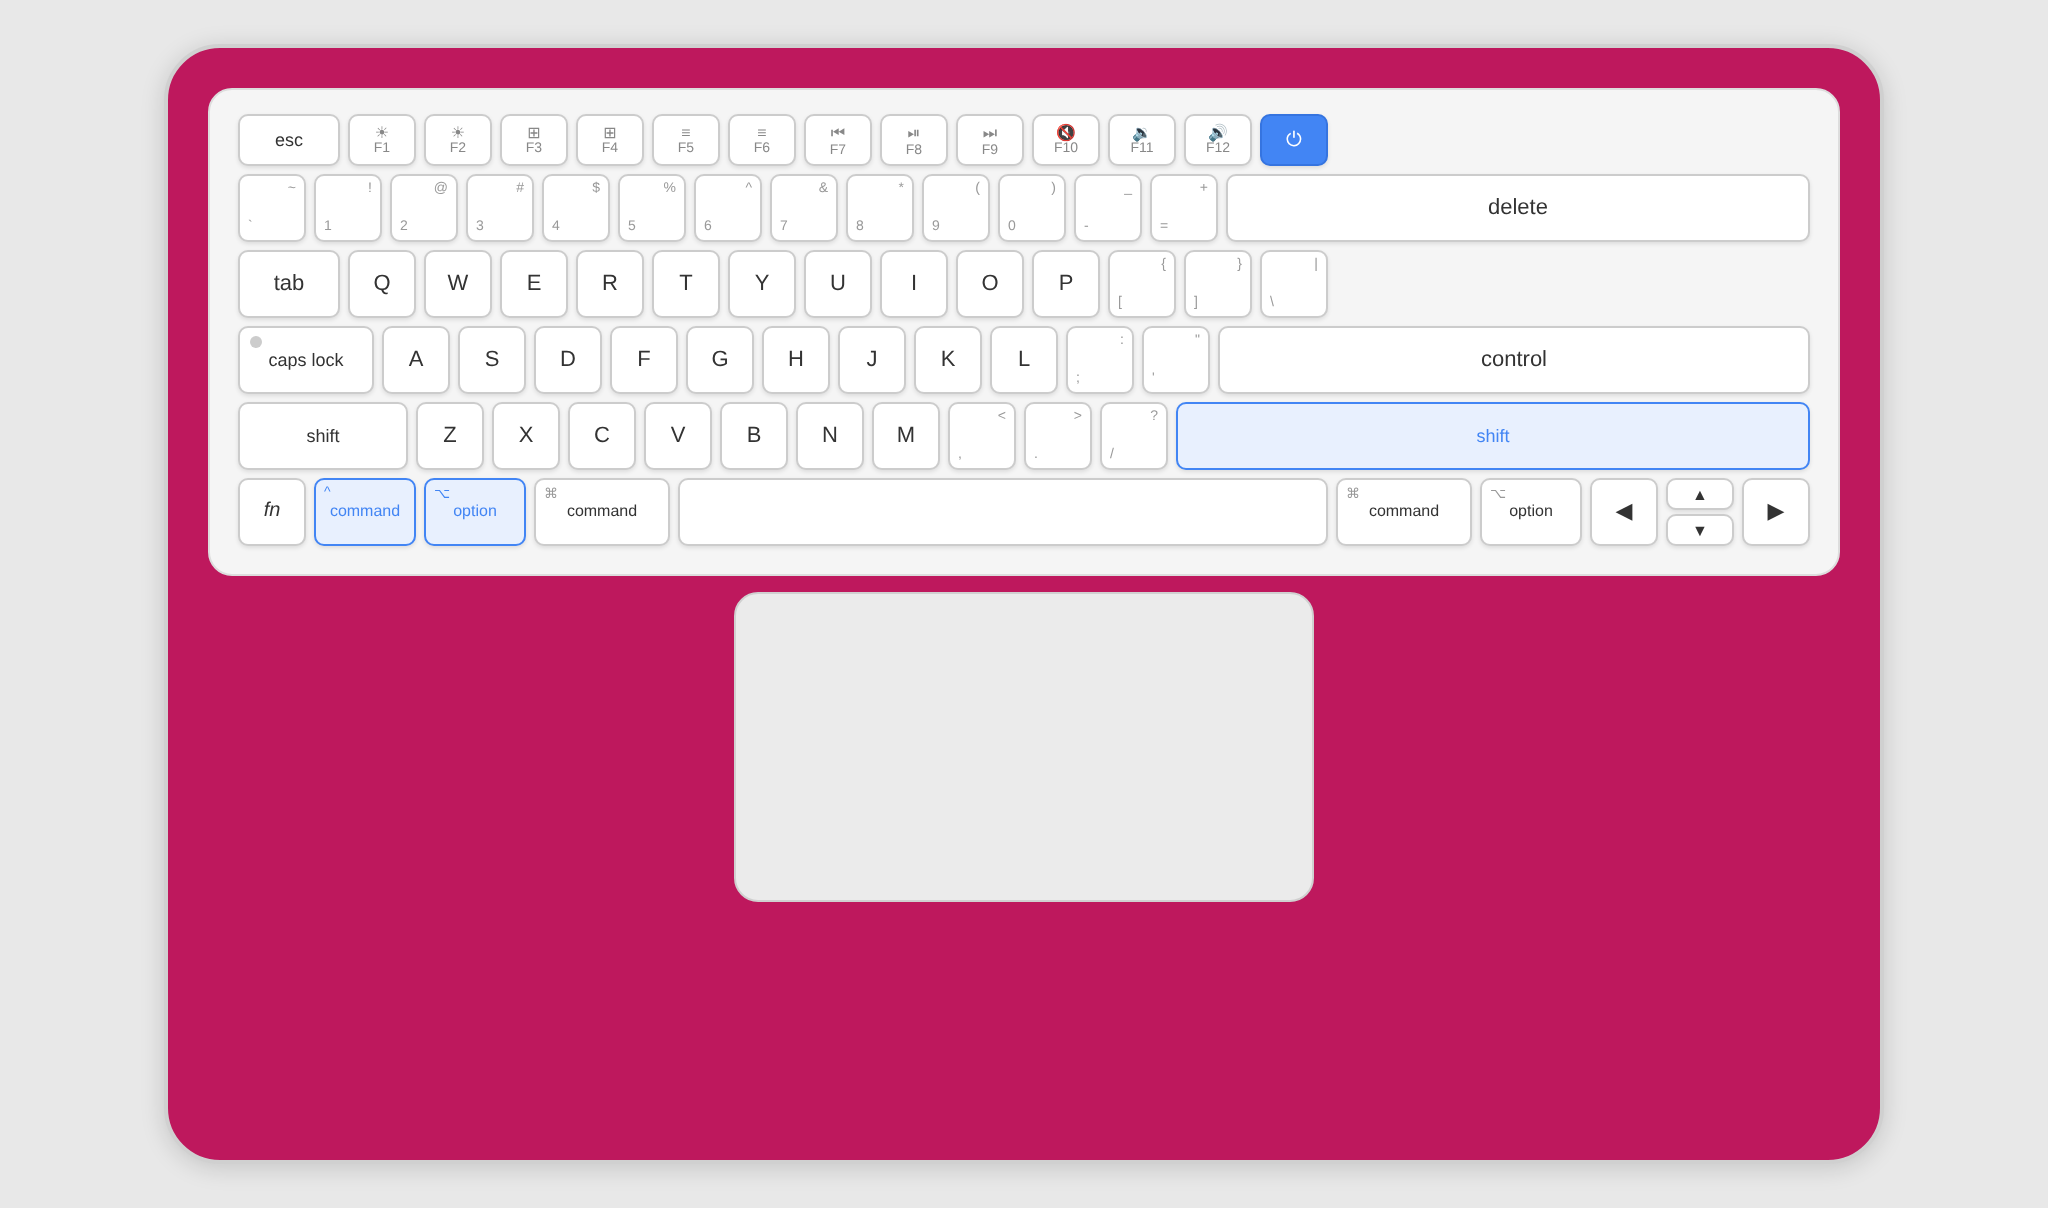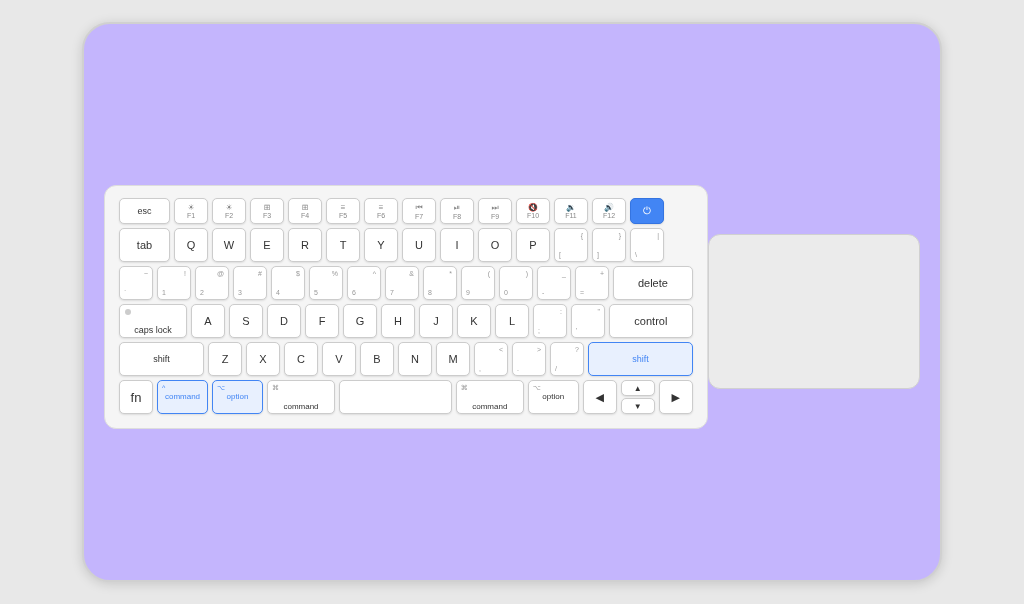--- a/index.html
+++ b/index.html
@@ -10,24 +10,25 @@
       align-items: center;
       width: 1024px;
       height: 604px;
       font-family: -apple-system, BlinkMacSystemFont, 'Helvetica Neue', sans-serif;
       overflow: hidden;
     }
 
     .laptop-outer {
       width: 860px;
       height: 560px;
-      background: #c4b5fd;
+      background: #be185d;
       border-radius: 28px;
       border: 2px solid #d0d0d0;
       display: flex;
+      flex-direction: column;
       align-items: center;
       padding: 20px 20px 10px 20px;
       position: relative;
       box-shadow: 0 2px 12px rgba(0,0,0,0.15);
     }
 
     .keyboard-area {
       width: 100%;
       background: #f5f5f5;
       border-radius: 12px;
@@ -92,21 +93,21 @@
       position: absolute;
       bottom: 3px;
       left: 4px;
       font-size: 7px;
       color: #999;
     }
 
     
     .w1 { width: 34px; flex-shrink: 0; }
     .w15 { width: 51px; flex-shrink: 0; }
-    .w2 { width: 68px; flex-shrink: 0; justify-content: flex-end; }
+    .w2 { width: 68px; flex-shrink: 0; }
     .w25 { width: 85px; flex-shrink: 0; }
     .wflex { flex: 1; }
 
     
     .fn-key {
       min-height: 26px;
       padding: 1px 2px;
     }
 
     .fn-key .main-label {
@@ -202,20 +203,78 @@
       <div class="key fn-key w1">
         <span class="icon-sym">🔊</span>
         <span class="sub-label">F12</span>
       </div>
       <div class="key fn-key w1 key-power">
         <span class="icon-sym" style="color:#fff;font-size:10px;">⏻</span>
       </div>
     </div>
 
     <div class="key-row">
+      <div class="key w1">
+        <span class="top-label">~</span>
+        <span class="corner-bl">`</span>
+      </div>
+      <div class="key w1">
+        <span class="top-label">!</span>
+        <span class="corner-bl">1</span>
+      </div>
+      <div class="key w1">
+        <span class="top-label">@</span>
+        <span class="corner-bl">2</span>
+      </div>
+      <div class="key w1">
+        <span class="top-label">#</span>
+        <span class="corner-bl">3</span>
+      </div>
+      <div class="key w1">
+        <span class="top-label">$</span>
+        <span class="corner-bl">4</span>
+      </div>
+      <div class="key w1">
+        <span class="top-label">%</span>
+        <span class="corner-bl">5</span>
+      </div>
+      <div class="key w1">
+        <span class="top-label">^</span>
+        <span class="corner-bl">6</span>
+      </div>
+      <div class="key w1">
+        <span class="top-label">&amp;</span>
+        <span class="corner-bl">7</span>
+      </div>
+      <div class="key w1">
+        <span class="top-label">*</span>
+        <span class="corner-bl">8</span>
+      </div>
+      <div class="key w1">
+        <span class="top-label">(</span>
+        <span class="corner-bl">9</span>
+      </div>
+      <div class="key w1">
+        <span class="top-label">)</span>
+        <span class="corner-bl">0</span>
+      </div>
+      <div class="key w1">
+        <span class="top-label">_</span>
+        <span class="corner-bl">-</span>
+      </div>
+      <div class="key w1">
+        <span class="top-label">+</span>
+        <span class="corner-bl">=</span>
+      </div>
+      <div class="key wflex">
+        <span class="main-label">delete</span>
+      </div>
+    </div>
+
+    <div class="key-row">
       <div class="key w15">
         <span class="main-label">tab</span>
       </div>
       <div class="key w1">
           <span class="main-label">Q</span>
         </div>
       <div class="key w1">
           <span class="main-label">W</span>
         </div>
       <div class="key w1">
@@ -246,78 +305,20 @@
         <span class="top-label">{</span>
         <span class="corner-bl">[</span>
       </div>
       <div class="key w1">
         <span class="top-label">}</span>
         <span class="corner-bl">]</span>
       </div>
       <div class="key w1">
         <span class="top-label">|</span>
         <span class="corner-bl">\</span>
-      </div>
-    </div>
-
-    <div class="key-row">
-      <div class="key w1">
-        <span class="top-label">~</span>
-        <span class="corner-bl">`</span>
-      </div>
-      <div class="key w1">
-        <span class="top-label">!</span>
-        <span class="corner-bl">1</span>
-      </div>
-      <div class="key w1">
-        <span class="top-label">@</span>
-        <span class="corner-bl">2</span>
-      </div>
-      <div class="key w1">
-        <span class="top-label">#</span>
-        <span class="corner-bl">3</span>
-      </div>
-      <div class="key w1">
-        <span class="top-label">$</span>
-        <span class="corner-bl">4</span>
-      </div>
-      <div class="key w1">
-        <span class="top-label">%</span>
-        <span class="corner-bl">5</span>
-      </div>
-      <div class="key w1">
-        <span class="top-label">^</span>
-        <span class="corner-bl">6</span>
-      </div>
-      <div class="key w1">
-        <span class="top-label">&amp;</span>
-        <span class="corner-bl">7</span>
-      </div>
-      <div class="key w1">
-        <span class="top-label">*</span>
-        <span class="corner-bl">8</span>
-      </div>
-      <div class="key w1">
-        <span class="top-label">(</span>
-        <span class="corner-bl">9</span>
-      </div>
-      <div class="key w1">
-        <span class="top-label">)</span>
-        <span class="corner-bl">0</span>
-      </div>
-      <div class="key w1">
-        <span class="top-label">_</span>
-        <span class="corner-bl">-</span>
-      </div>
-      <div class="key w1">
-        <span class="top-label">+</span>
-        <span class="corner-bl">=</span>
-      </div>
-      <div class="key wflex">
-        <span class="main-label">delete</span>
       </div>
     </div>
 
     <div class="key-row">
       <div class="key w2">
         <span style="position:absolute;top:4px;left:5px;width:6px;height:6px;border-radius:50%;background:#ccc;"></span>
         <span class="main-label" style="font-size:9px;">caps lock</span>
       </div>
       <div class="key w1">
           <span class="main-label">A</span>
@@ -396,21 +397,21 @@
         <span class="top-label">?</span>
         <span class="corner-bl">/</span>
       </div>
       <div class="key wflex key-highlight">
         <span class="main-label" style="font-size:9px;">shift</span>
       </div>
     </div>
 
     <div class="key-row">
       <div class="key w1">
-        <span class="main-label" style="font-size:13px;">fn</span>
+        <span class="main-label" style="font-size:10px;font-style:italic;">fn</span>
       </div>
       <div class="key w15 key-highlight">
         <span class="corner-tl" style="color:#4285f4;">^</span>
         <span class="main-label" style="font-size:8px;color:#4285f4;">command</span>
       </div>
       <div class="key w15 key-highlight">
         <span class="corner-tl" style="color:#4285f4;">⌥</span>
         <span class="main-label" style="font-size:8px;color:#4285f4;">option</span>
       </div>
       <div class="key w2">

